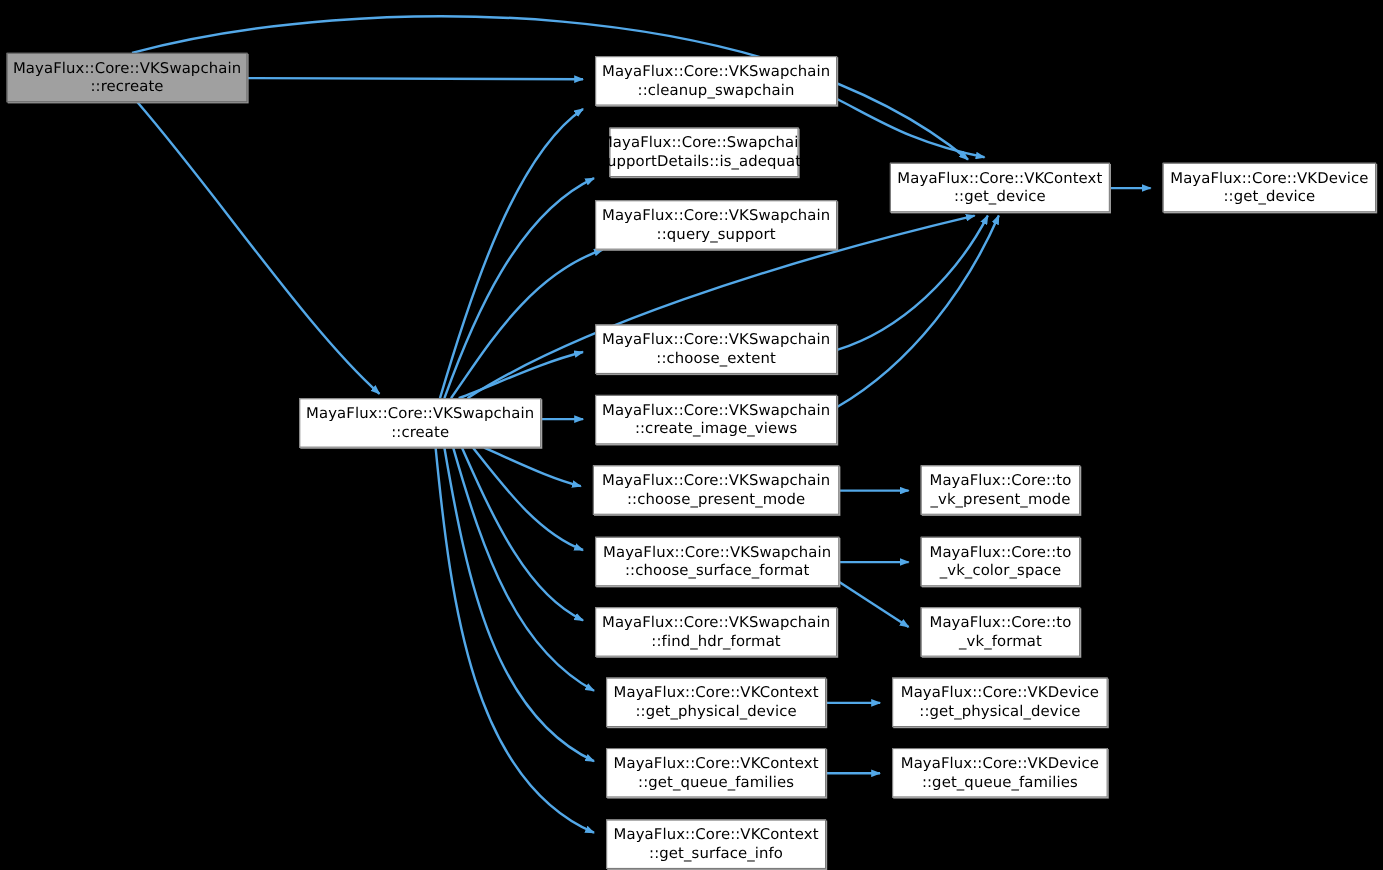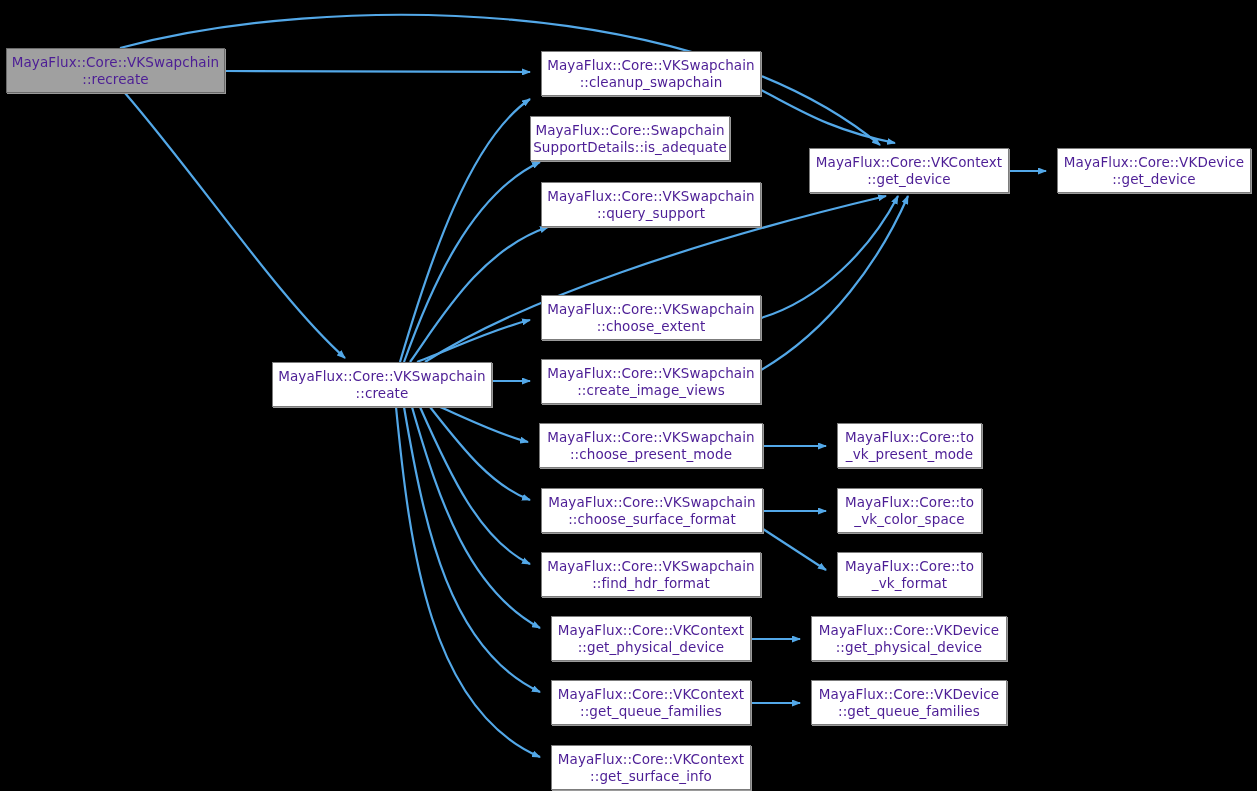--- a/index.html
+++ b/index.html
@@ -1,21 +1,21 @@
 <!DOCTYPE html>
 <html><head>
 <meta charset="utf-8">
 <style>
   html,body{margin:0;padding:0;background:#000;}
   #canvas{position:relative;width:1257px;height:791px;background:#000;overflow:hidden;
           font-family:"DejaVu Sans","Liberation Sans",sans-serif;}
   svg.edges{position:absolute;left:0;top:0;width:1257px;height:791px;}
   .node{position:absolute;box-sizing:border-box;background:#ffffff;border:1px solid #7c7c7c;
         display:flex;align-items:center;justify-content:center;text-align:center;
-        color:#4c1d95;font-size:13.5px;line-height:17px;letter-spacing:0.1px;
+        color:#000000;font-size:13.5px;line-height:17px;letter-spacing:0.1px;
         box-shadow:1px 1px 0 0 #9a9a9a;}
   .node.highlight{background:#a0a0a0;border:1px solid #6a6a6a;}
   .node span{display:block;white-space:pre-line;padding:0 4px;}
 </style>
 </head>
 <body>
 
 <div id="canvas">
   <svg class="edges" xmlns="http://www.w3.org/2000/svg">
     <defs>
@@ -52,21 +52,21 @@
   </svg>
   <div id="node-layer">
       <div class="node highlight" style="left: 6px; top: 48px; width: 219px; height: 45px;">
         <span>MayaFlux::Core::VKSwapchain
 ::recreate</span>
       </div>
       <div class="node" style="left: 541px; top: 51px; width: 220px; height: 45px;">
         <span>MayaFlux::Core::VKSwapchain
 ::cleanup_swapchain</span>
       </div>
-      <div class="node" style="left: 530px; top: 116px; width: 200px; height: 45px; justify-content: center;">
+      <div class="node" style="left: 554px; top: 116px; width: 172px; height: 45px; justify-content: center;">
         <span>MayaFlux::Core::Swapchain
 SupportDetails::is_adequate</span>
       </div>
       <div class="node" style="left: 541px; top: 182px; width: 220px; height: 45px;">
         <span>MayaFlux::Core::VKSwapchain
 ::query_support</span>
       </div>
       <div class="node" style="left: 809px; top: 148px; width: 200px; height: 45px;">
         <span>MayaFlux::Core::VKContext
 ::get_device</span>

